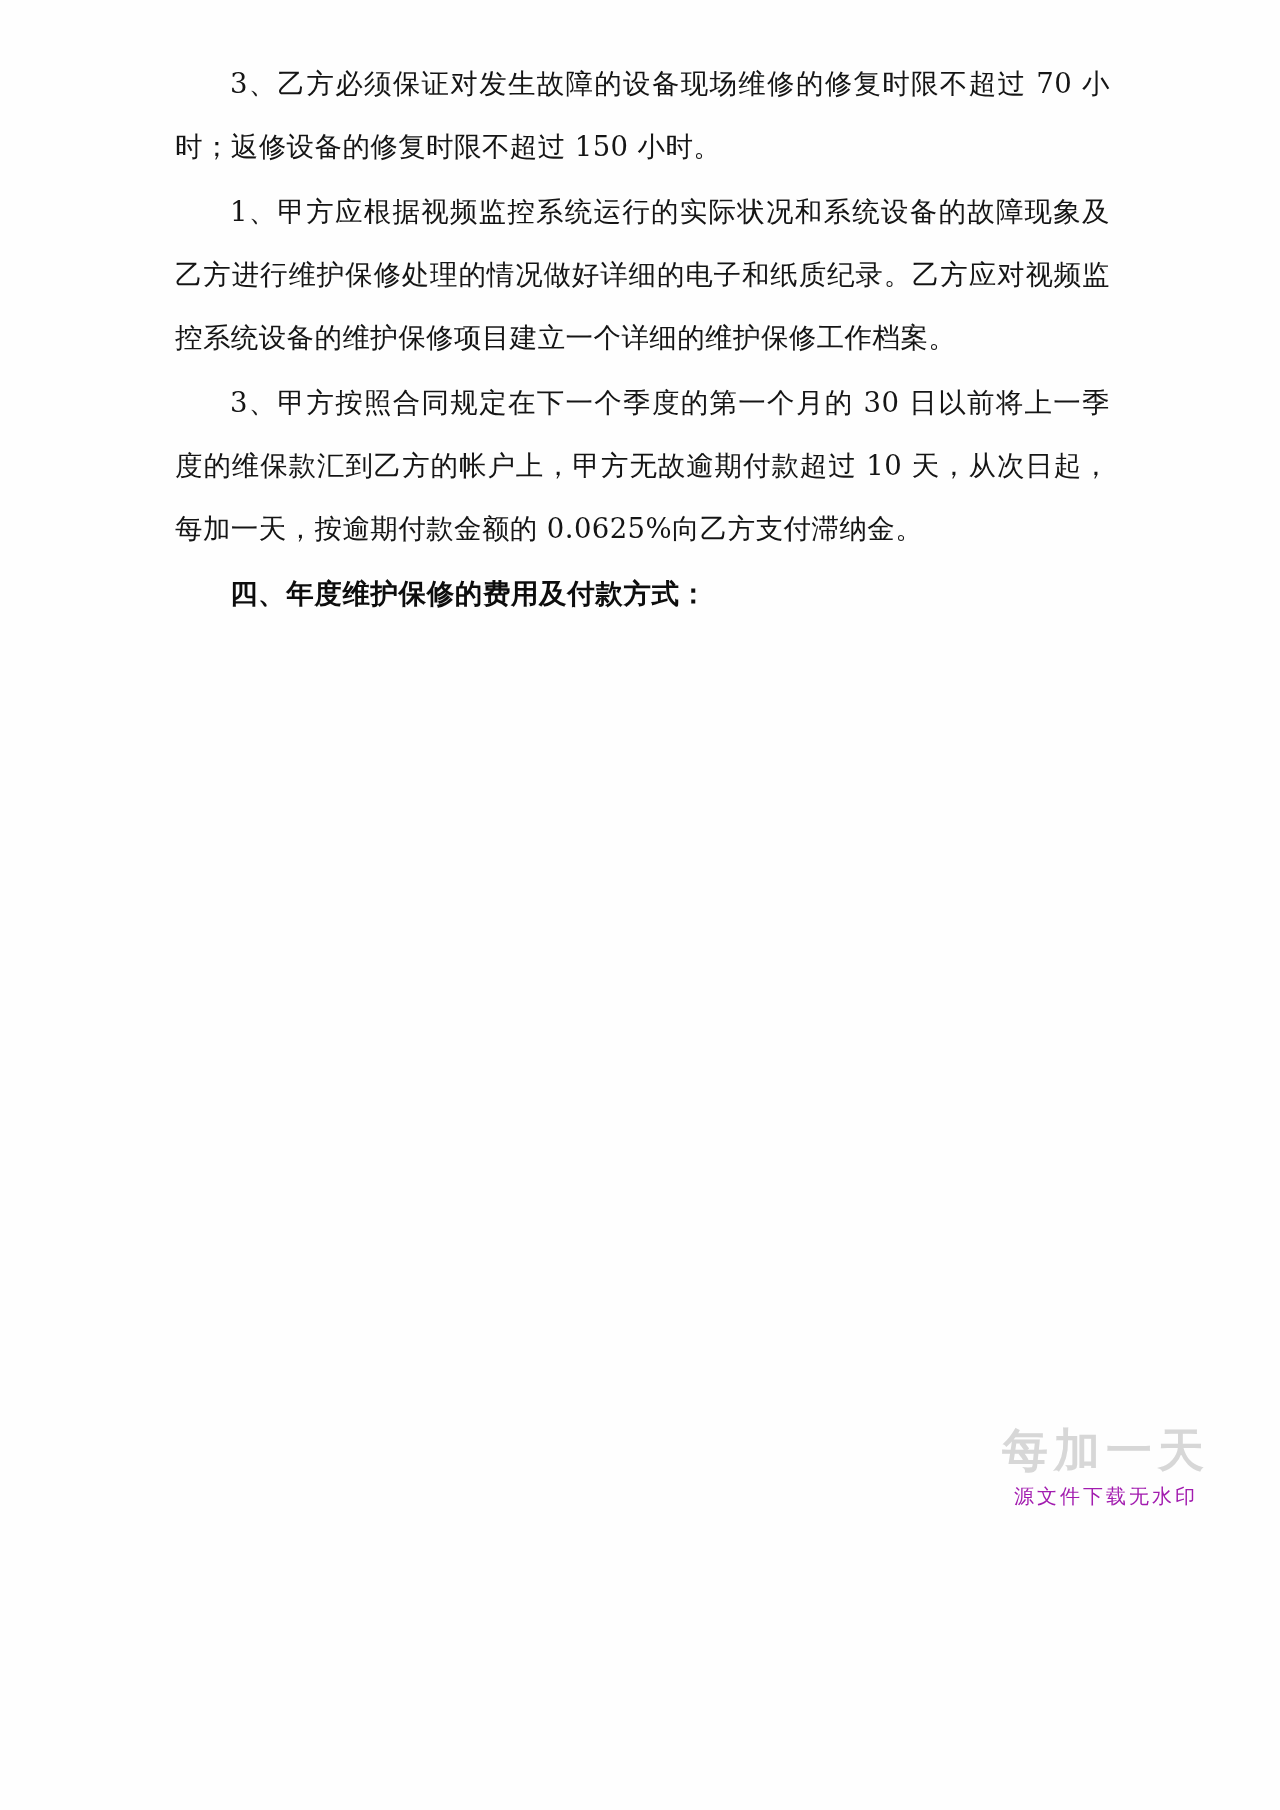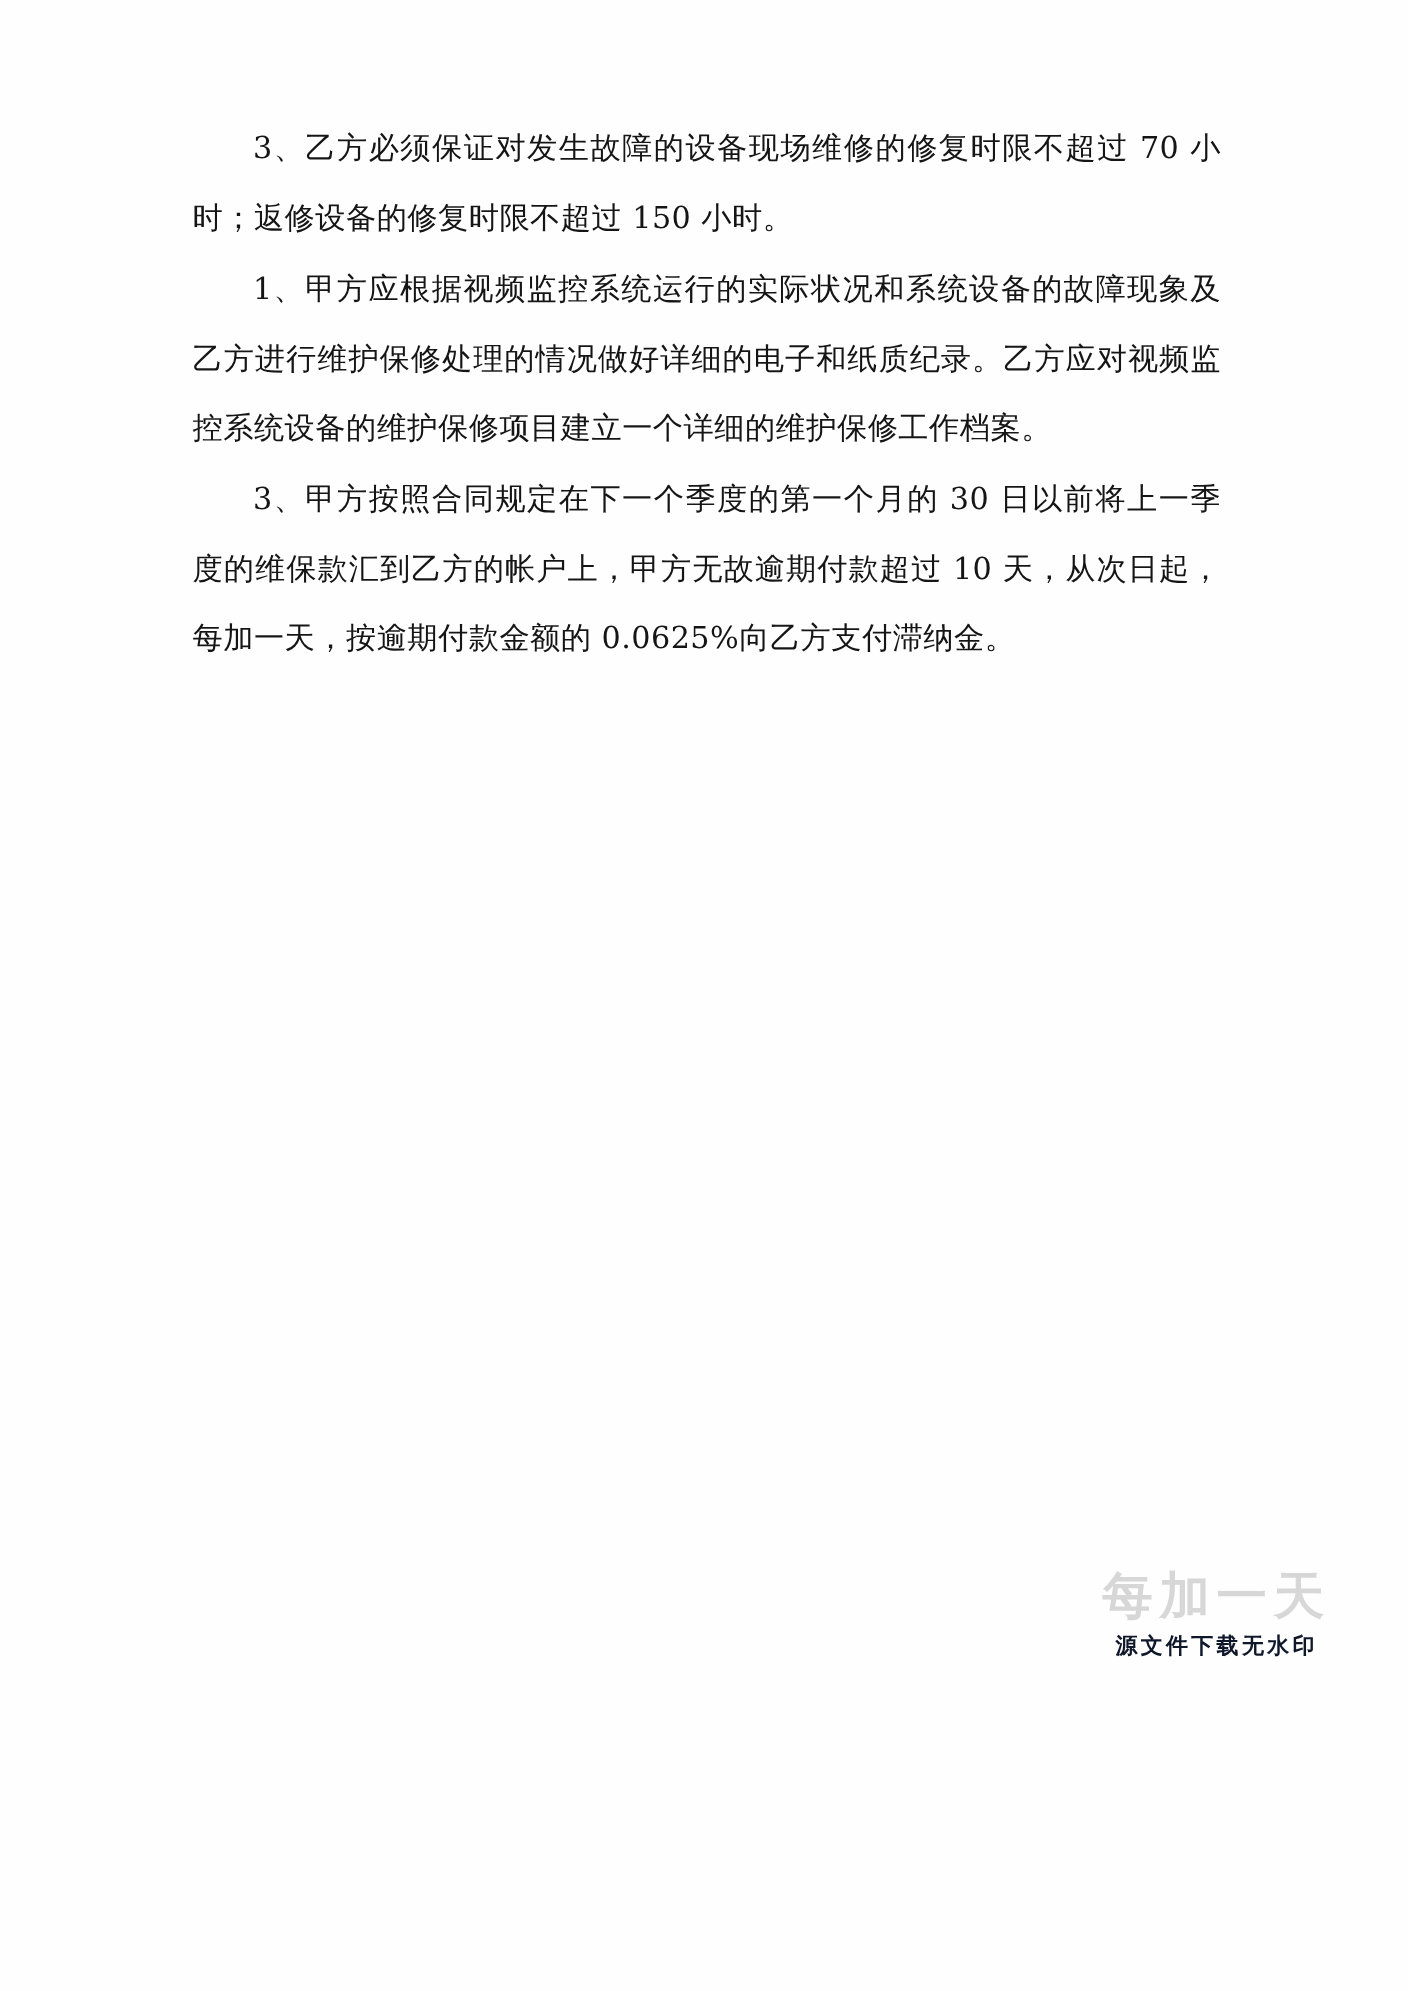--- a/index.html
+++ b/index.html
@@ -16,21 +16,21 @@
     overflow: hidden;
   }
   .page {
     position: absolute;
     left: 0;
     top: 0;
     width: 1280px;
     height: 1810px;
     background: #fefefe;
     box-sizing: border-box;
-    padding: 104px 175px 80px 175px;
+    padding: 52px 175px 80px 175px;
   }
   .doc-body {
     position: relative;
     width: 935px;
   }
   p.para {
     margin: 0 0 2px 0;
     font-size: 27.5px;
     line-height: 63px;
     text-align: justify;
@@ -76,40 +76,40 @@
     letter-spacing: 6px;
     color: #d7d7d7;
     font-family: "DejaVu Sans", "Liberation Sans", sans-serif;
     line-height: 1.15;
     white-space: nowrap;
   }
   .wm-sub {
     margin-top: 6px;
     font-size: 20px;
     letter-spacing: 3px;
-    color: #0f172a;
+    color: #a21caf;
     font-family: "DejaVu Sans", "Liberation Sans", sans-serif;
     white-space: nowrap;
-    font-weight: bold;
   }
 </style>
 </head>
 <body>
 
 <div class="page">
   <div class="doc-body">
 
     <p class="para">3、乙方必须保证对发生故障的设备现场维修的修复时限不超过 70 小时；返修设备的修复时限不超过 150 小时。</p>
 
 
     <p class="para">1、甲方应根据视频监控系统运行的实际状况和系统设备的故障现象及乙方进行维护保修处理的情况做好详细的电子和纸质纪录。乙方应对视频监控系统设备的维护保修项目建立一个详细的维护保修工作档案。</p>
 
 
     <p class="para">3、甲方按照合同规定在下一个季度的第一个月的 30 日以前将上一季度的维保款汇到乙方的帐户上，甲方无故逾期付款超过 10 天，从次日起，每加一天，按逾期付款金额的 0.0625%向乙方支付滞纳金。</p>
 
+    <p class="heading">四、年度维护保修的费用及付款方式：</p>
 
 
   </div>
 
   <div class="watermark">
     <div class="wm-main">每加一天</div>
     <div class="wm-sub">源文件下载无水印</div>
   </div>
 </div>
 

